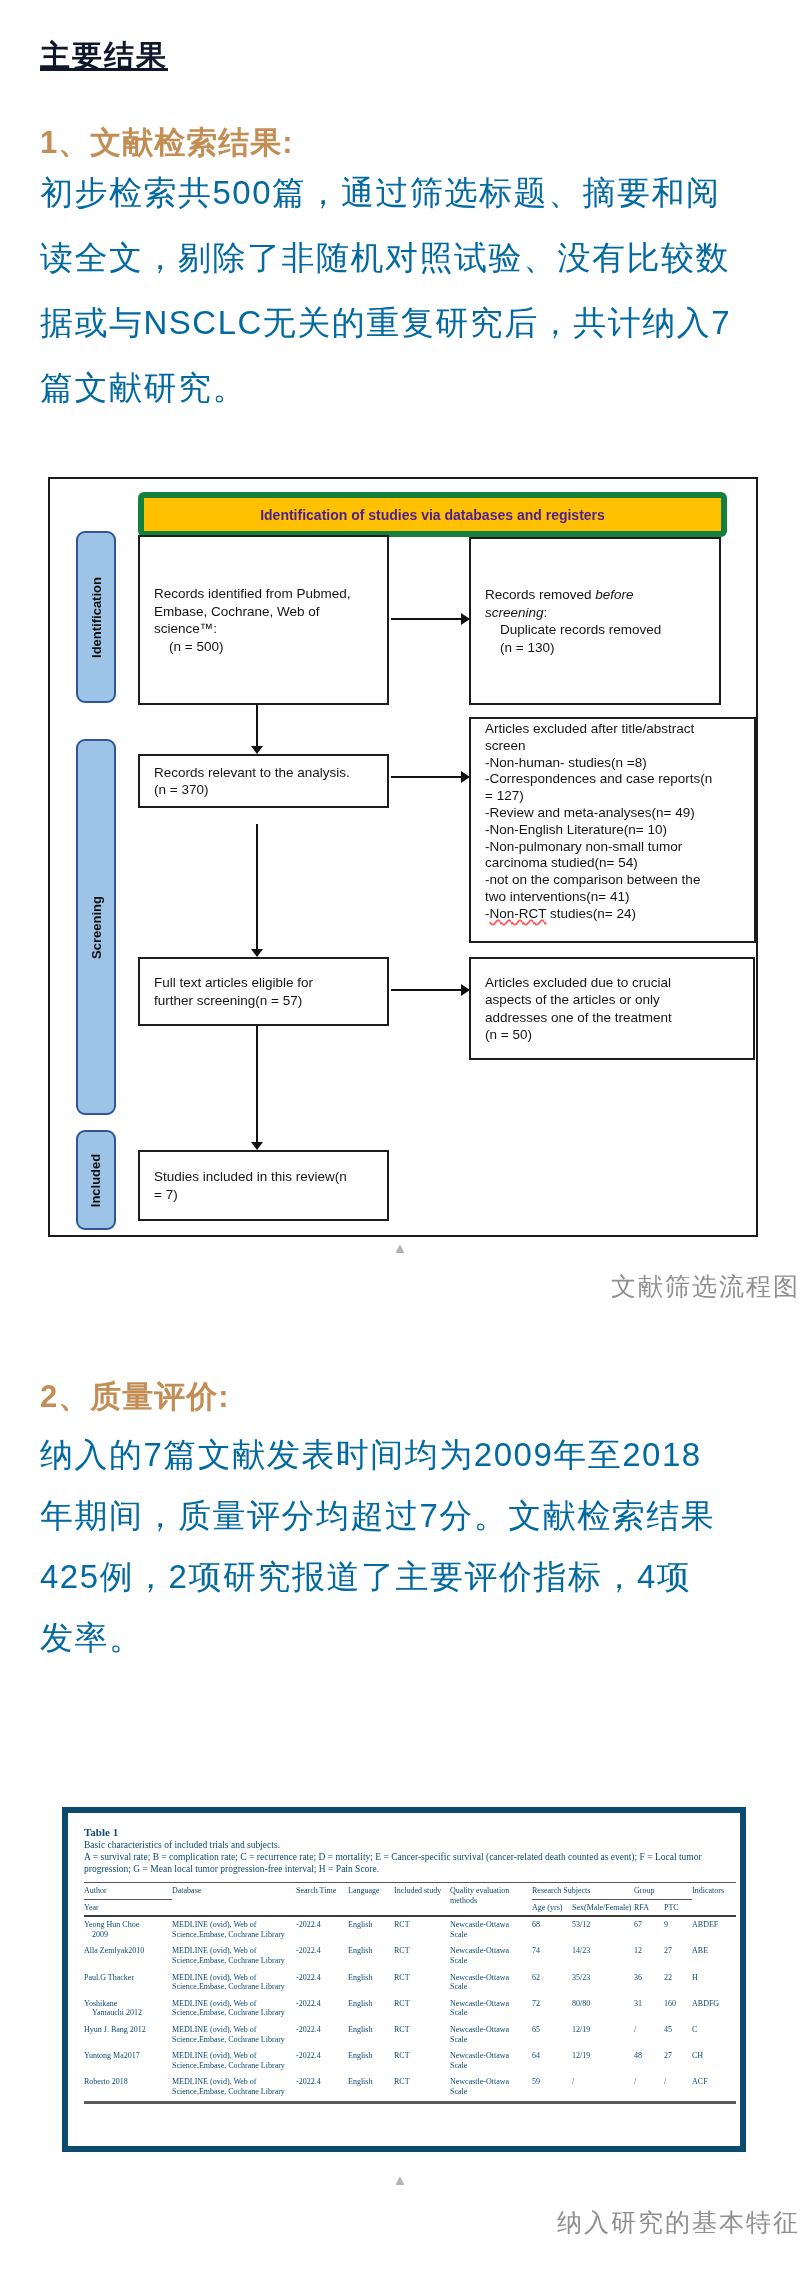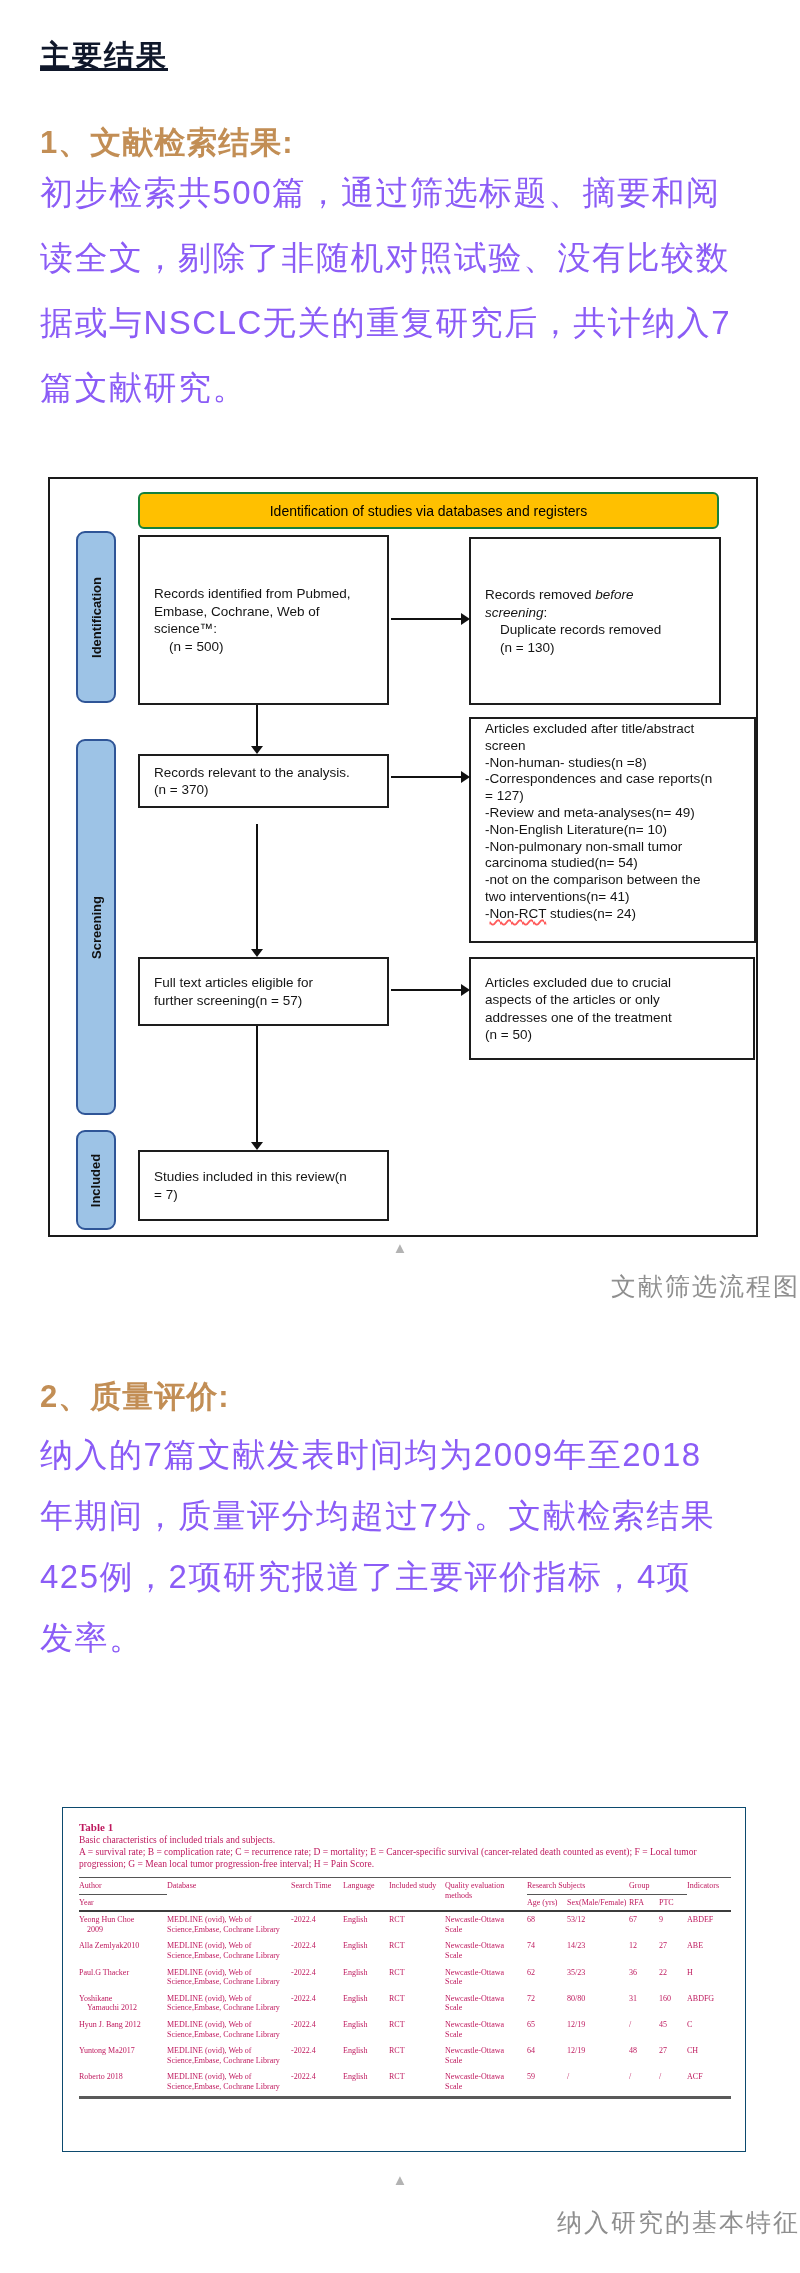--- a/index.html
+++ b/index.html
@@ -11,44 +11,44 @@
   .page-title{
     position:absolute;left:40px;top:36px;font-size:30px;font-weight:bold;
     color:#0f172a;letter-spacing:2px;text-decoration:underline;
   }
   .sec-heading{
     position:absolute;left:40px;font-size:31px;font-weight:bold;
     color:#c28e55;letter-spacing:1px;
   }
   #h1{top:122px;}
   #h2{top:1376px;}
-  .para{position:absolute;left:40px;width:724px;font-size:33px;color:#8b5cf6;letter-spacing:1.5px;}
+  .para{position:absolute;left:40px;width:724px;font-size:33px;color:#0369a1;letter-spacing:1.5px;}
   .para .pline{height:65px;line-height:65px;white-space:pre;}
   #para1{top:160px;}
   #para2{top:1424px;}
   #para2 .pline{height:61px;line-height:61px;}
   
   .tri{
     position:absolute;left:0;width:800px;text-align:center;
     color:#b3b3b3;font-size:15px;line-height:15px;
   }
   .fig-caption{
     position:absolute;left:0;width:800px;text-align:right;
     color:#8f8f8f;font-size:25px;letter-spacing:2px;
   }
   
   .flow{
     position:absolute;left:48px;top:477px;width:706px;height:756px;
     border:2px solid #1a1a1a;background:#fff;font-family:"Liberation Sans",sans-serif;
   }
   .banner{
     position:absolute;left:88px;top:13px;width:577px;height:33px;
-    background:#FFC000;border:2px solid #15803d;border-radius:6px;
+    background:#FFC000;border:6px solid #15803d;border-radius:6px;
     display:flex;align-items:center;justify-content:center;
-    font-size:14px;font-weight:normal;color:#000000;
+    font-size:14px;font-weight:bold;color:#4c1d95;
   }
   .vlabel{
     position:absolute;left:26px;width:36px;background:#9DC3E6;
     border:2px solid #2F5597;border-radius:9px;
     display:flex;align-items:center;justify-content:center;
   }
   .vlabel span{
     transform:rotate(-90deg);white-space:nowrap;font-size:13px;font-weight:bold;color:#111;
   }
   #vl-ident{top:52px;height:168px;}
@@ -85,22 +85,22 @@
   }
   #ar-ab{left:341px;top:139px;width:70px;}
   #ar-cd{left:341px;top:297px;width:70px;}
   #ar-ef{left:341px;top:510px;width:70px;}
   #ar-a-down{left:206px;top:226px;height:41px;}
   #ar-c-down{left:206px;top:345px;height:125px;}
   #ar-e-down{left:206px;top:547px;height:116px;}
   
   .tablebox{
     position:absolute;left:62px;top:1807px;width:684px;height:345px;
-    border:1px solid #0c4a6e;background:#fff;box-sizing:border-box;
-    padding:13px 16px;font-family:"Liberation Serif",serif;color:#be185d;
+    border:6px solid #0c4a6e;background:#fff;box-sizing:border-box;
+    padding:13px 16px;font-family:"Liberation Serif",serif;color:#0c4a6e;
   }
   .t-title{font-size:11px;font-weight:bold;}
   .t-sub{font-size:9.5px;margin-top:2px;}
   .t-note{font-size:9.5px;line-height:12px;margin-top:1px;}
   table.jt{
     width:100%;border-collapse:collapse;table-layout:fixed;margin-top:7px;
     font-size:8px;line-height:9.6px;border-top:1px solid #555;
   }
   .jt th{
     text-align:left;font-weight:normal;vertical-align:top;

